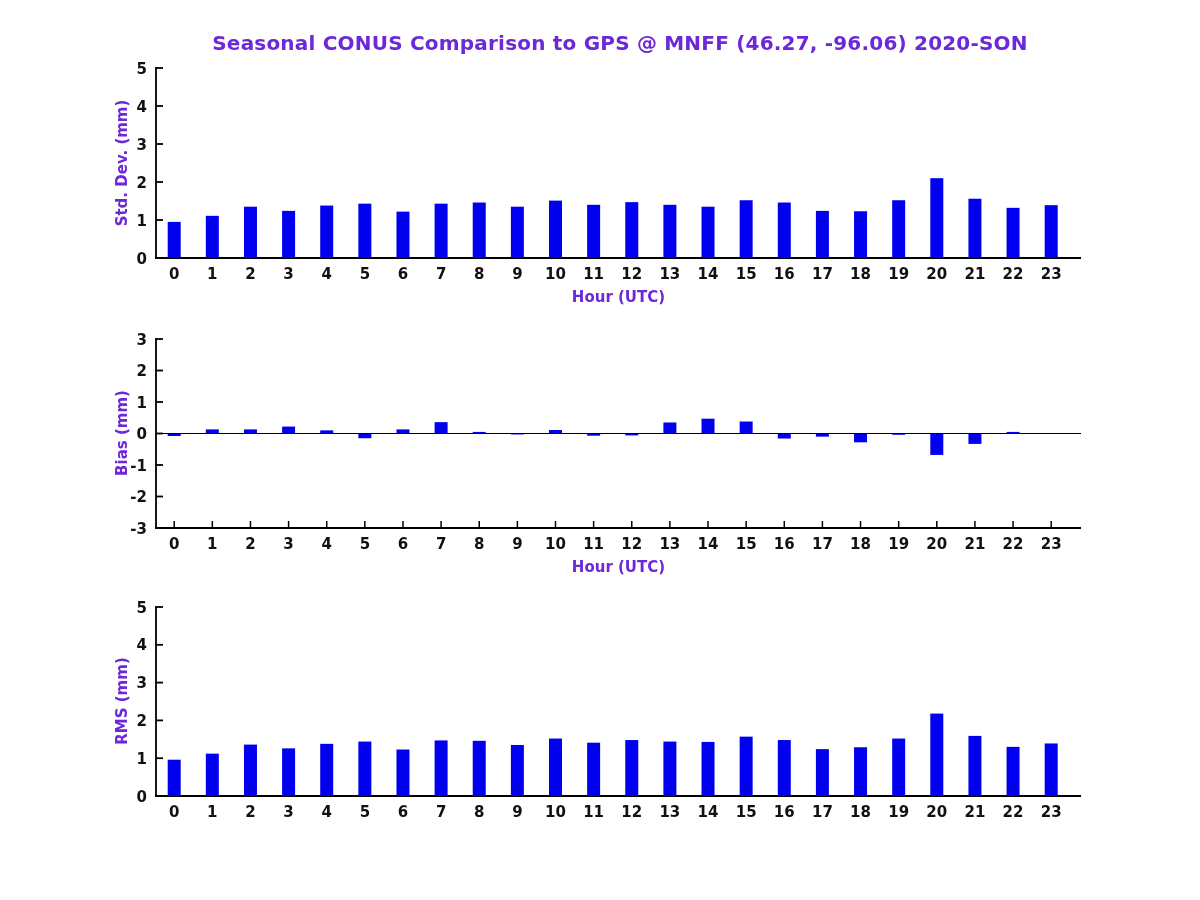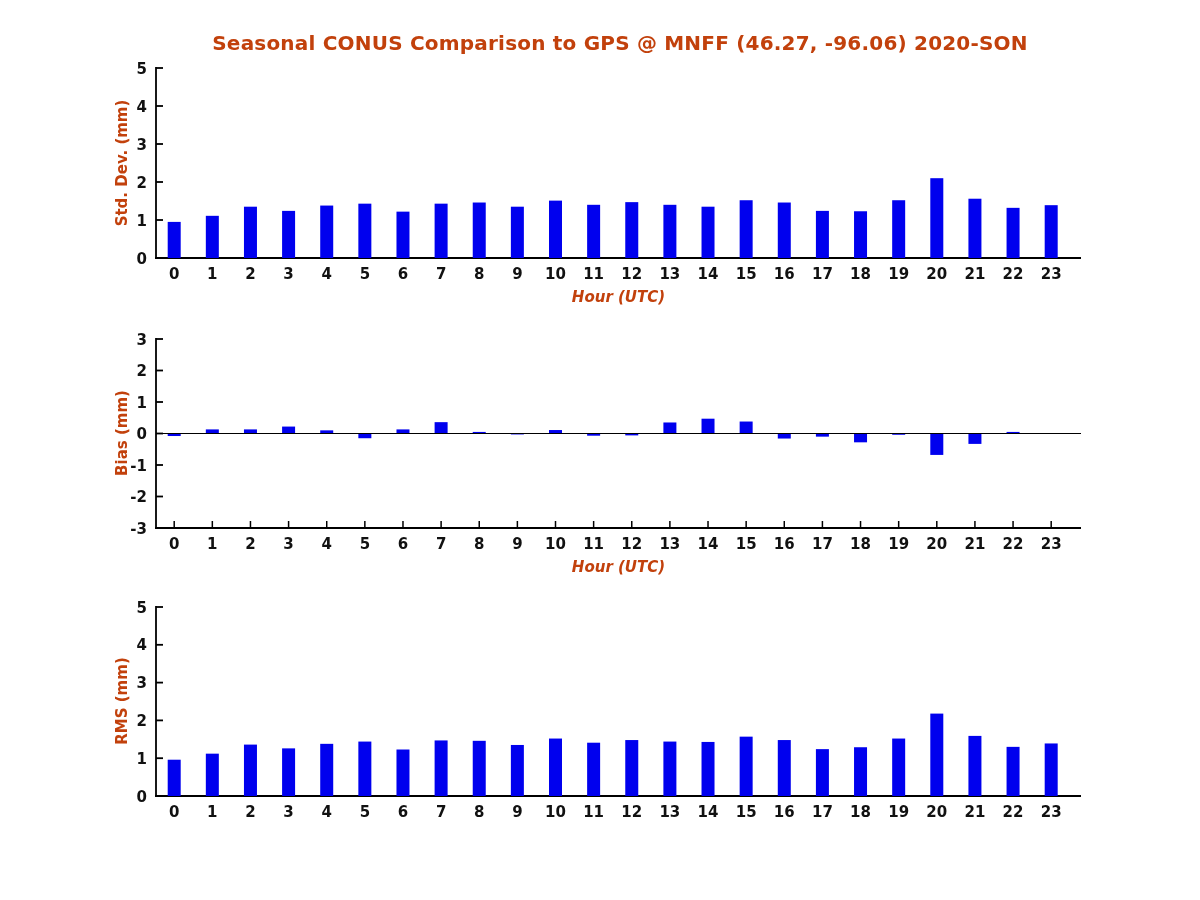--- a/index.html
+++ b/index.html
@@ -1,35 +1,35 @@
 <!DOCTYPE html>
 <html style="--bar-color: #0000ee;"><head>
 <meta charset="utf-8">
 <style>
   html,body{margin:0;padding:0;background:#ffffff;}
   .figure{
     position:relative;width:1200px;height:817px;background:#ffffff;
-    font-family:"DejaVu Sans","Liberation Sans",sans-serif;color:#c2410c;overflow:hidden;
+    font-family:"DejaVu Sans","Liberation Sans",sans-serif;color:#6d28d9;overflow:hidden;
   }
   .title{
     position:absolute;top:31px;left:40px;width:1160px;text-align:center;
     font-size:20px;font-weight:bold;letter-spacing:0.2px;white-space:nowrap;
   }
   #plots{position:absolute;left:0;top:0;}
   text.tick{font-family:"DejaVu Sans","Liberation Sans",sans-serif;font-size:15px;font-weight:bold;fill:#111;}
   .ylab{
     position:absolute;white-space:nowrap;font-size:15px;font-weight:bold;
     transform:translate(-50%,-50%) rotate(-90deg);
   }
   #ylab0{left:122px;top:163px;}
   #ylab1{left:122px;top:433px;}
   #ylab2{left:122px;top:701px;}
   .xlab{
     position:absolute;left:156px;width:925px;height:20px;line-height:20px;
-    text-align:center;font-size:15px;font-weight:bold;white-space:nowrap;font-style:italic;
+    text-align:center;font-size:15px;font-weight:bold;white-space:nowrap;
   }
   #xlab0{top:287px;}
   #xlab1{top:557px;}
   #xlab2{top:827px;}
   .legend{position:absolute;left:1012px;top:66px;display:flex;align-items:center;}
   .swatch{display:inline-block;width:63px;height:45px;background:var(--bar-color,#0000ee);}
   .llabel{margin-left:8px;font-size:13px;font-weight:bold;white-space:nowrap;}
 </style>
 </head>
 <body>

